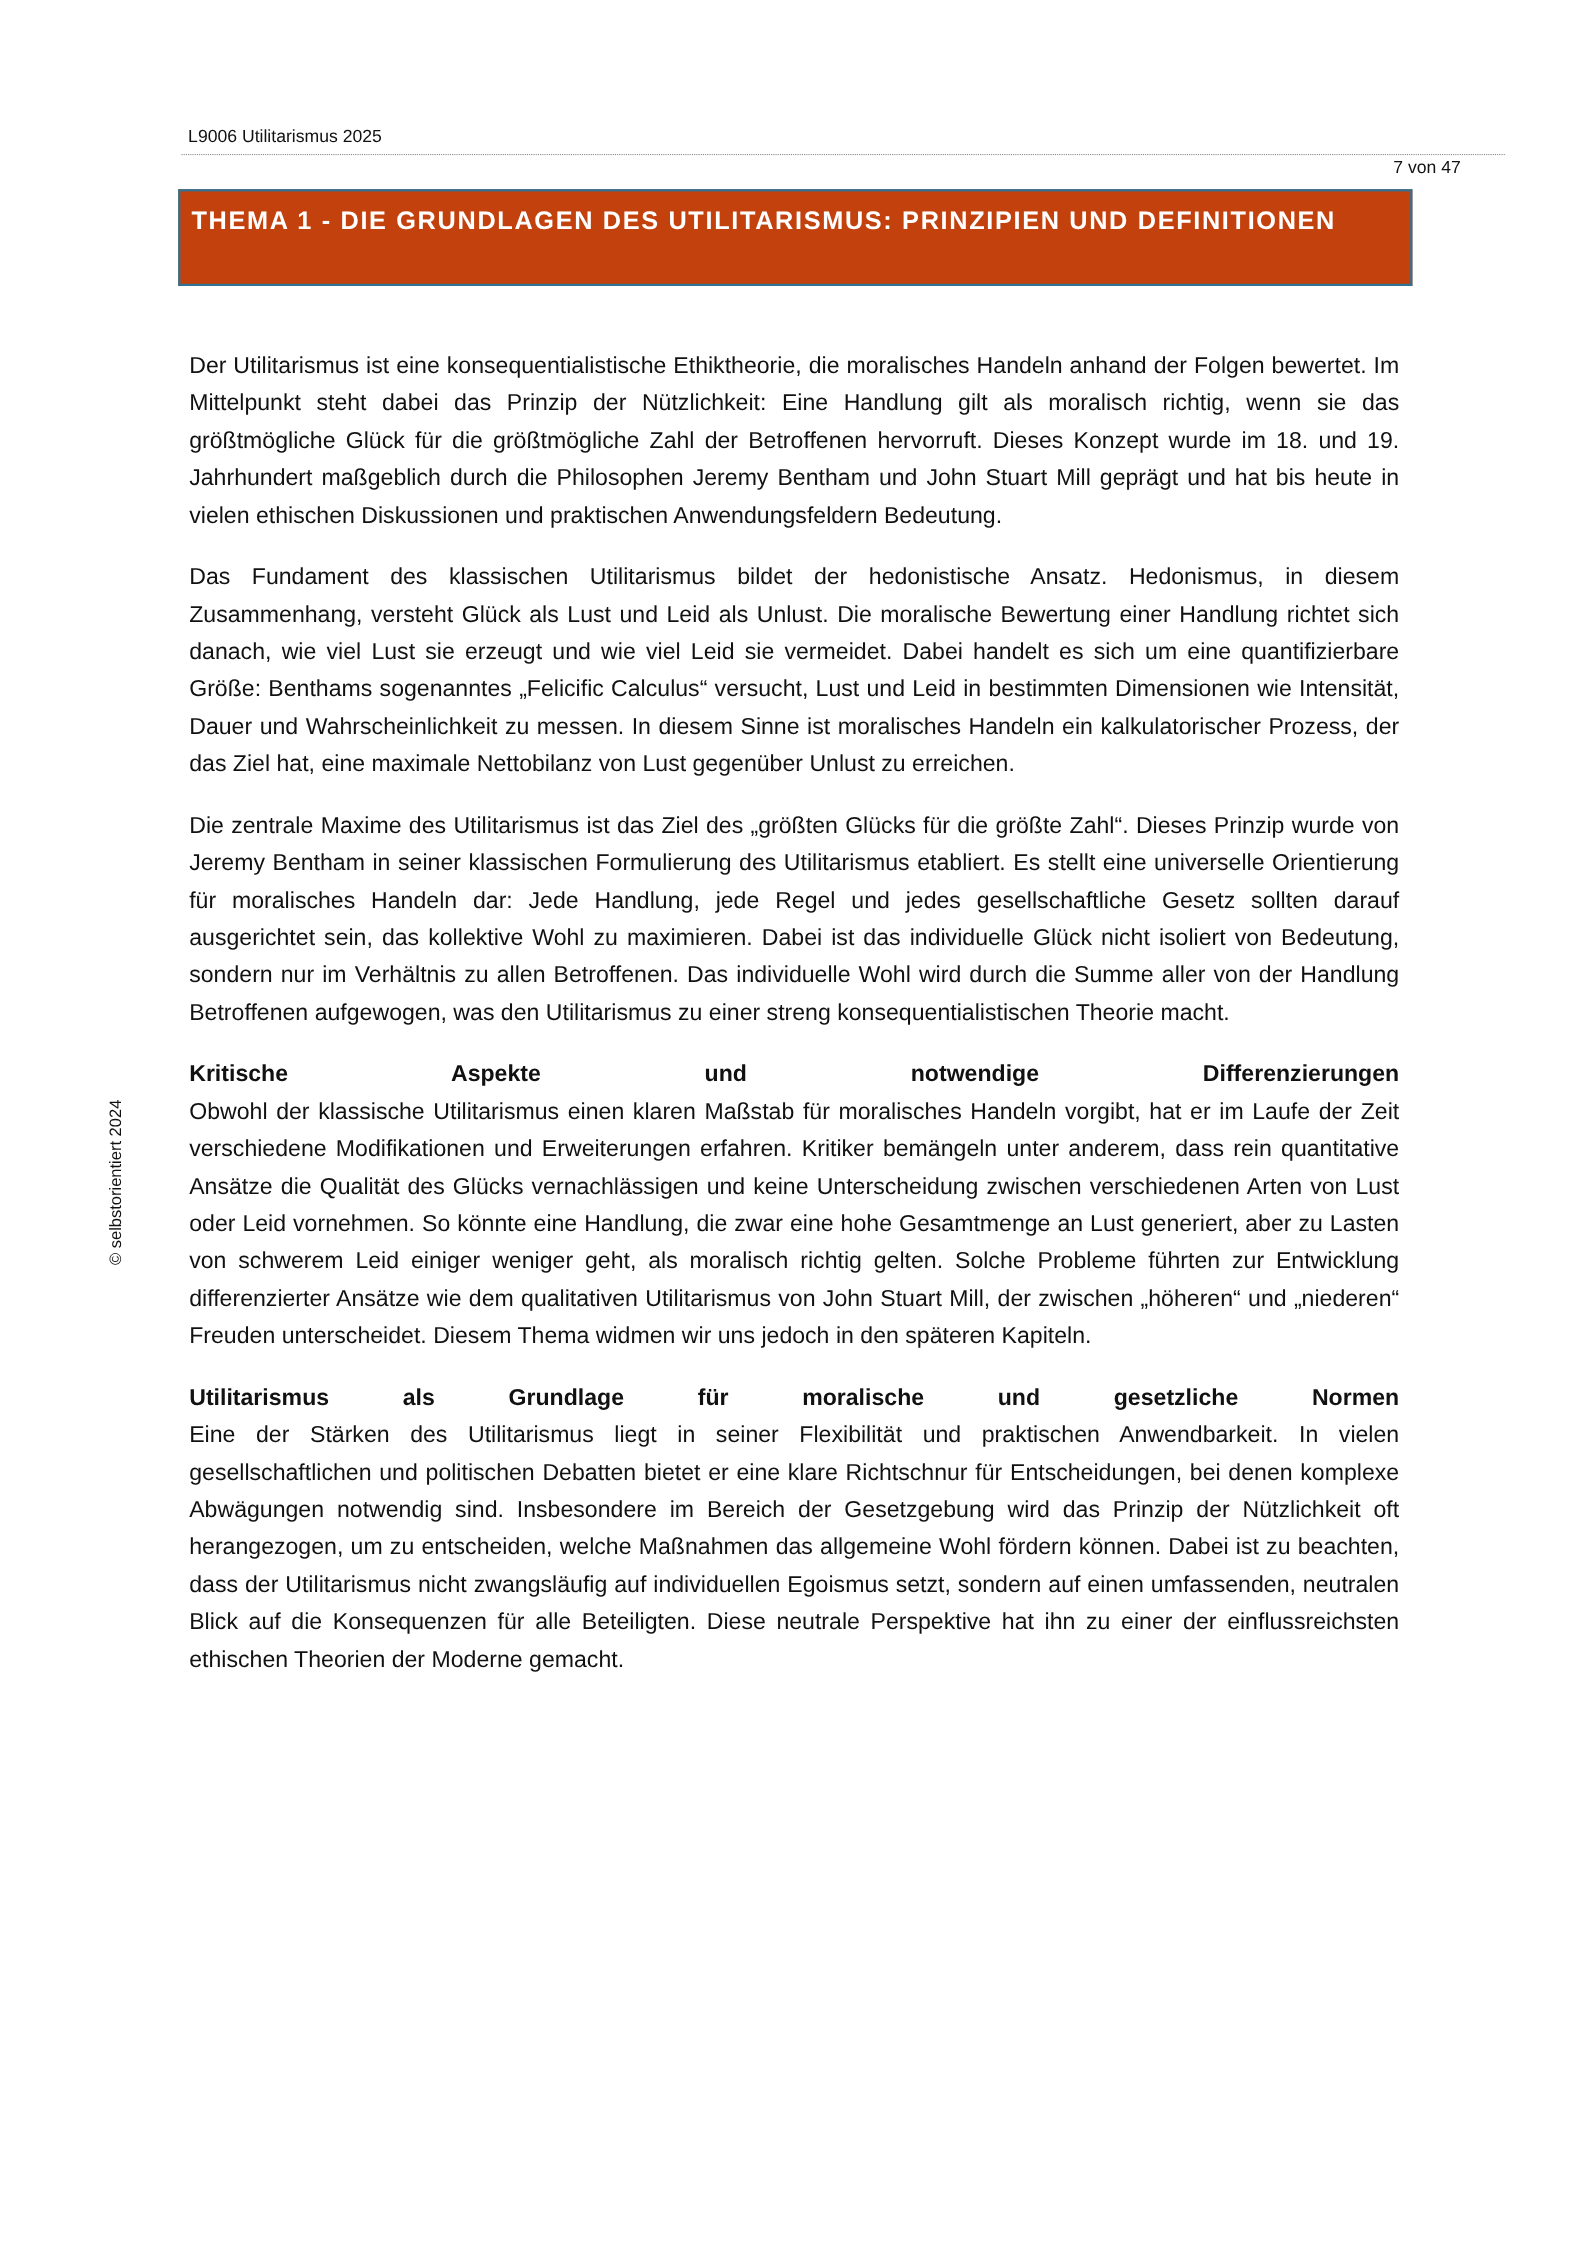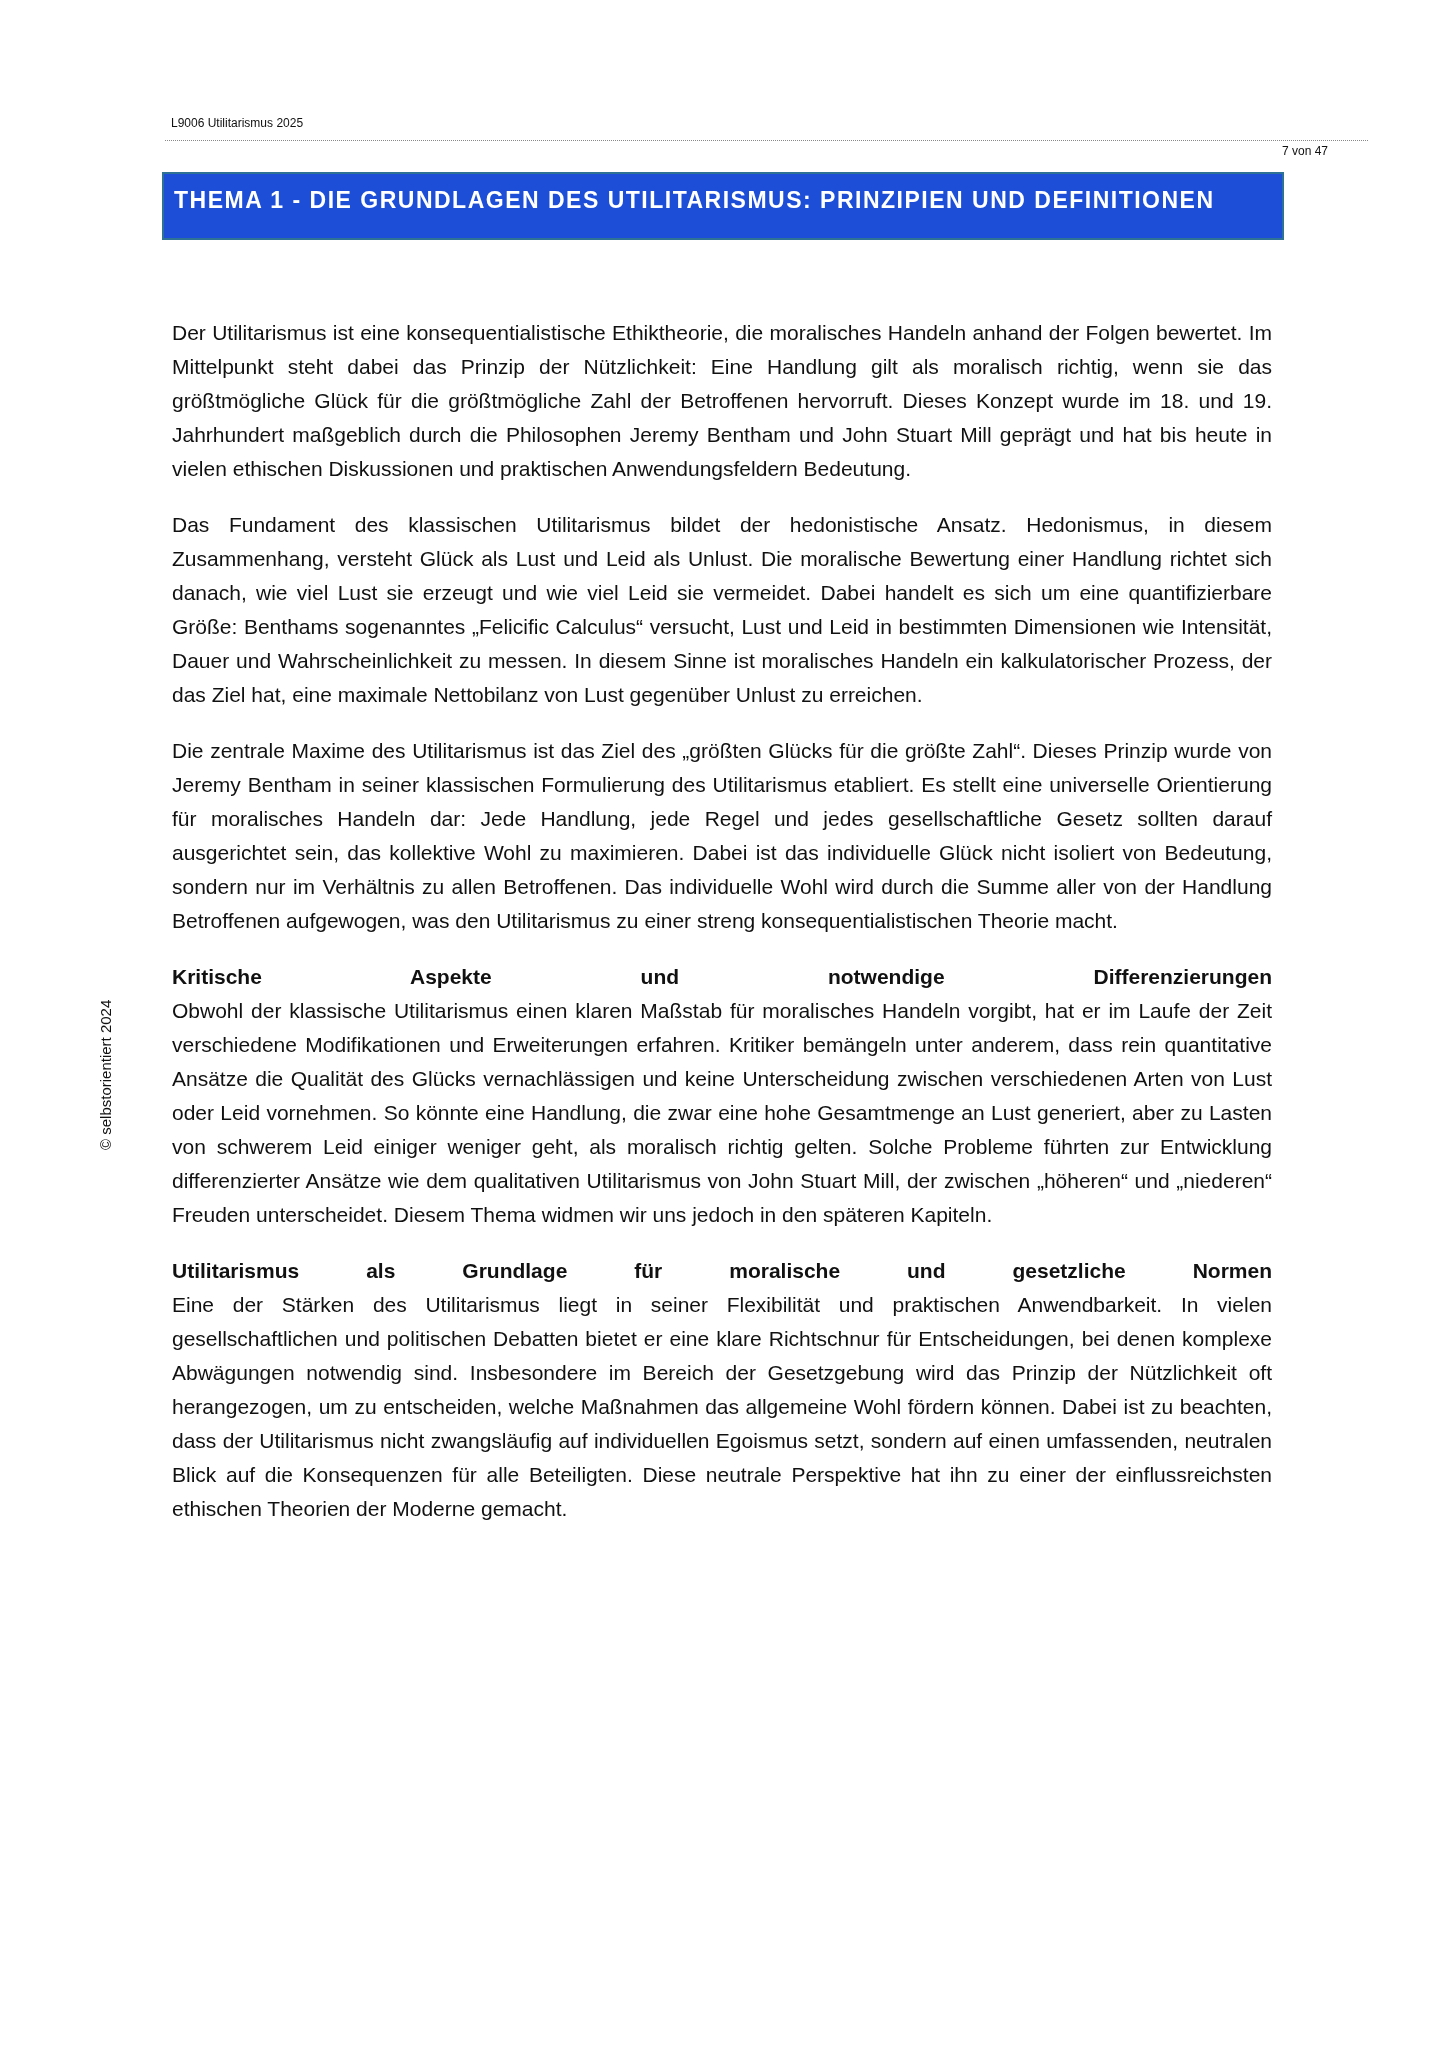--- a/index.html
+++ b/index.html
@@ -1,21 +1,21 @@
 <!DOCTYPE html>
 <html><head>
 <meta charset="utf-8">
 <style>
   html, body { margin: 0; padding: 0; background: #ffffff; }
   body { width: 1448px; height: 2048px; position: relative; overflow: hidden; font-family: "Liberation Sans", sans-serif; color: #111; }
-  .header { position: absolute; left: 165px; top: 114px; width: 1203px; height: 26px; border-bottom: 1px dotted #888; font-size: 12px; }
+  .header { position: absolute; left: 165px; top: 114px; width: 1203px; height: 26px; border-bottom: 1px dotted #888; font-size: 16px; }
   .header .left { position: absolute; left: 6px; top: 2px; }
   .header .right { position: absolute; right: 40px; top: 2px; margin-top: 28px; }
   .sidebar-copy { position: absolute; left: 97px; top: 1150px; transform: rotate(-90deg); transform-origin: left top; font-size: 15px; white-space: nowrap; }
-  .title-box { position: absolute; left: 162px; top: 172px; width: 1122px; height: 68px; background: #1d4ed8; border: 2px solid #2e7396; box-sizing: border-box; }
+  .title-box { position: absolute; left: 162px; top: 172px; width: 1122px; height: 88px; background: #c2410c; border: 2px solid #2e7396; box-sizing: border-box; }
   .title-box .title { position: absolute; left: 10px; top: 8px; right: 40px; color: #fff; font-weight: bold; font-size: 23px; letter-spacing: 1.5px; line-height: 36px; text-transform: uppercase; }
   .content { position: absolute; left: 172px; top: 284px; width: 1100px; font-size: 21px; line-height: 34px; text-align: justify; margin-top: 32px; }
   .content p { margin: 0 0 22px 0; }
   .sec { margin: 0 0 22px 0; }
   .sec-h { font-weight: bold; text-align: justify; text-align-last: justify; }
   .sec-b { text-align: justify; }
   ol { margin: 28px 0 0 0; padding-left: 88px; }
   ol li { padding-left: 0; }
 </style>
 </head>

